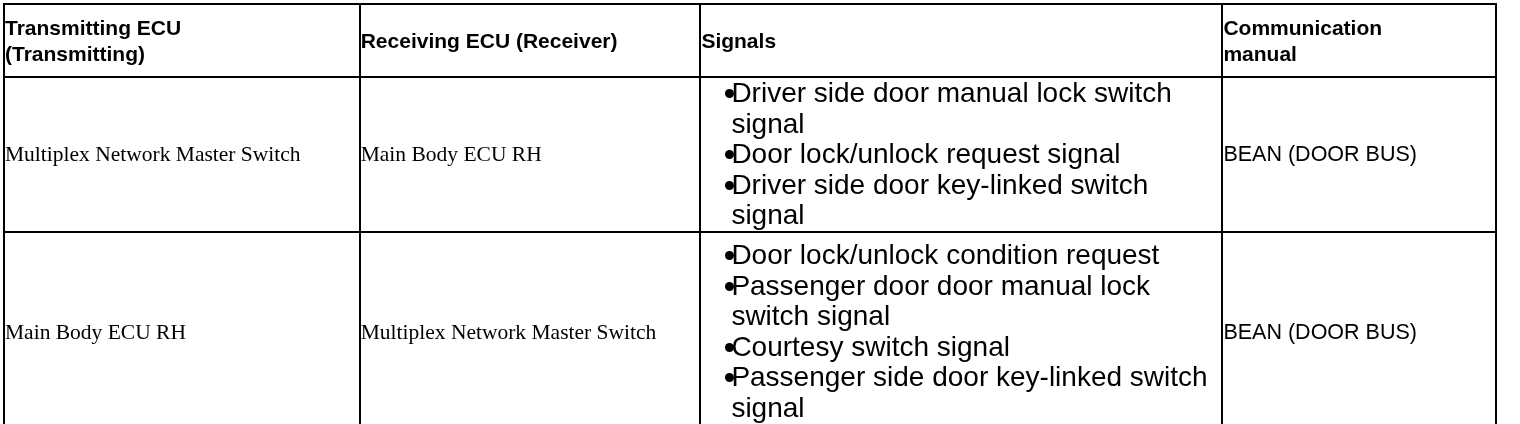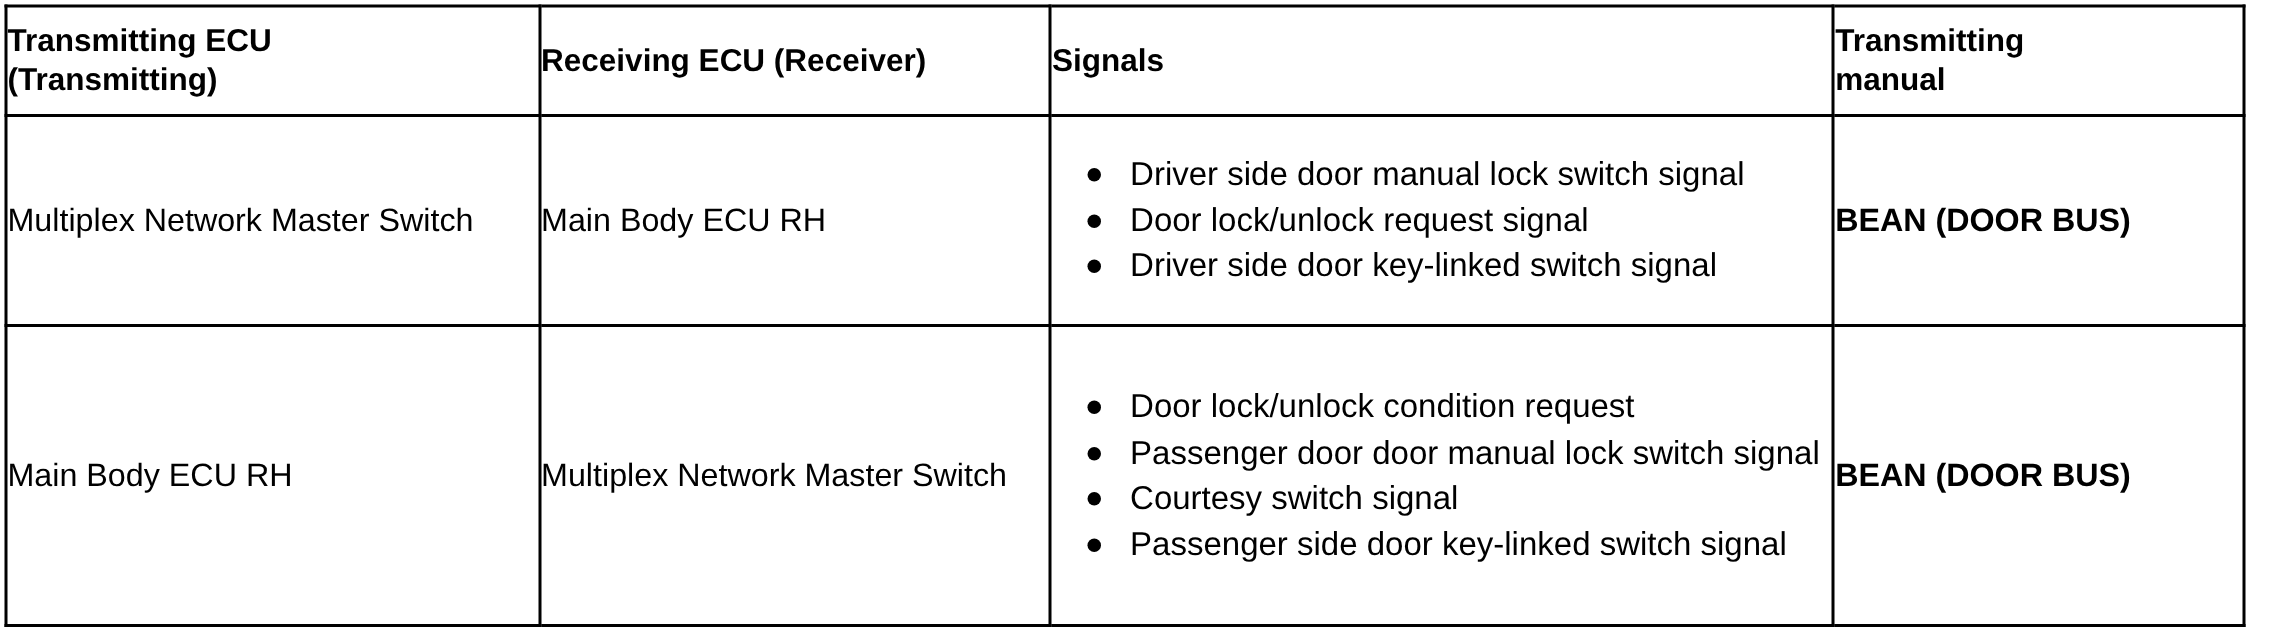--- a/index.html
+++ b/index.html
@@ -60,48 +60,48 @@
 
   
   tbody td {
     font-weight: normal;
     font-size: 21.5px;
     line-height: 30px;
   }
 
   td.cell-text {
     padding: 6px 4px 6px 10px;
+    font-family: Liberation Serif, serif;
   }
 
   td.cell-signals {
     padding: 8px 6px 8px 0px;
     vertical-align: middle;
   }
 
   td.cell-method {
     padding: 6px 4px 6px 10px;
-    font-weight: bold;
   }
 
   
   tr.row-1 td { height: 138px; }
   tr.row-2 td { height: 198px; }
 
   
   ul.signal-list {
     list-style: none;
     margin: 0;
     padding: 0;
   }
 
   ul.signal-list li {
     position: relative;
-    padding-left: 52px;
+    padding-left: 30px;
     margin: 0;
-    font-size: 22px;
+    font-size: 28px;
     line-height: 30.5px;
   }
 
   ul.signal-list li .bullet {
     position: absolute;
     left: 24px;
     top: 11px;
     width: 9px;
     height: 9px;
     background: #000000;
@@ -128,21 +128,21 @@
 
     <thead>
       <tr>
         <th>
           <span>Transmitting ECU</span><br>
           <span>(Transmitting)</span>
         </th>
         <th>Receiving ECU (Receiver)</th>
         <th>Signals</th>
         <th>
-          <span>Transmitting</span><br>
+          <span>Communication</span><br>
           <span>manual</span>
         </th>
       </tr>
     </thead>
 
     <tbody>
 
       <tr class="row-1">
         <td class="cell-text">Multiplex Network Master Switch</td>
         <td class="cell-text">Main Body ECU RH</td>

